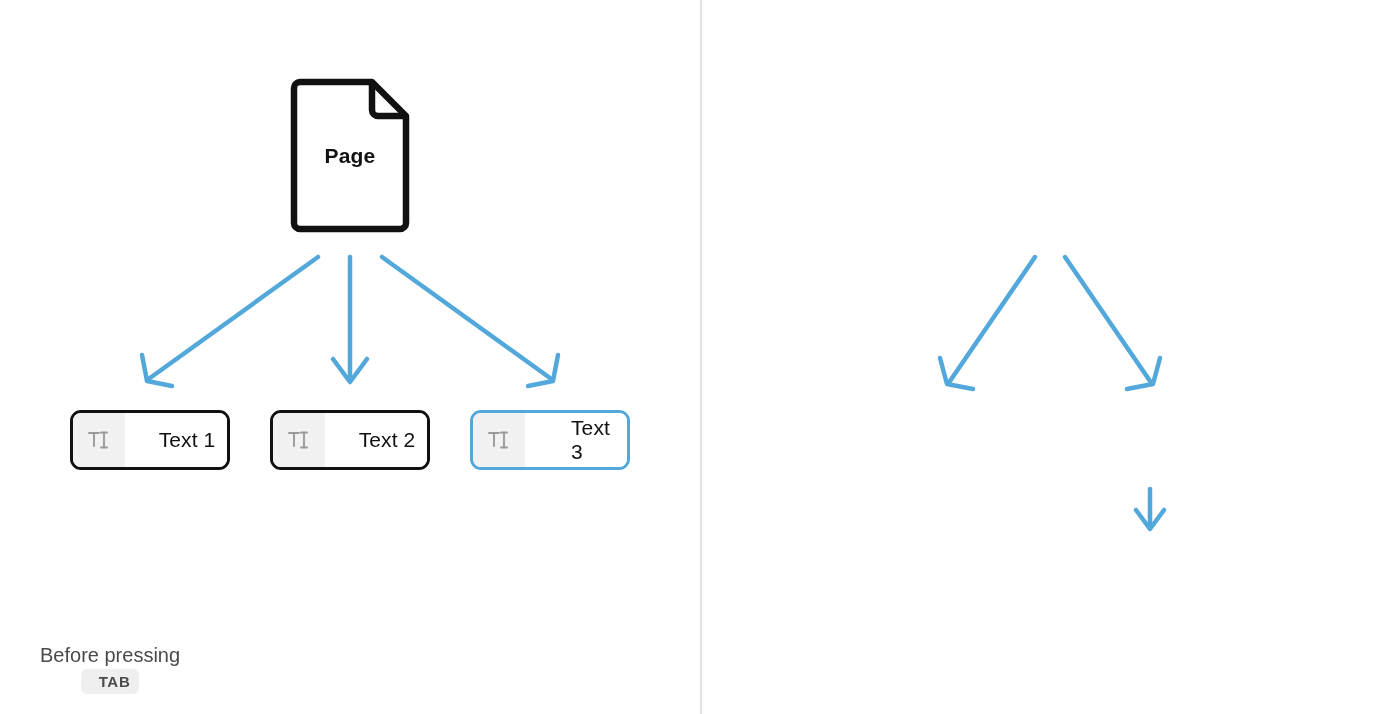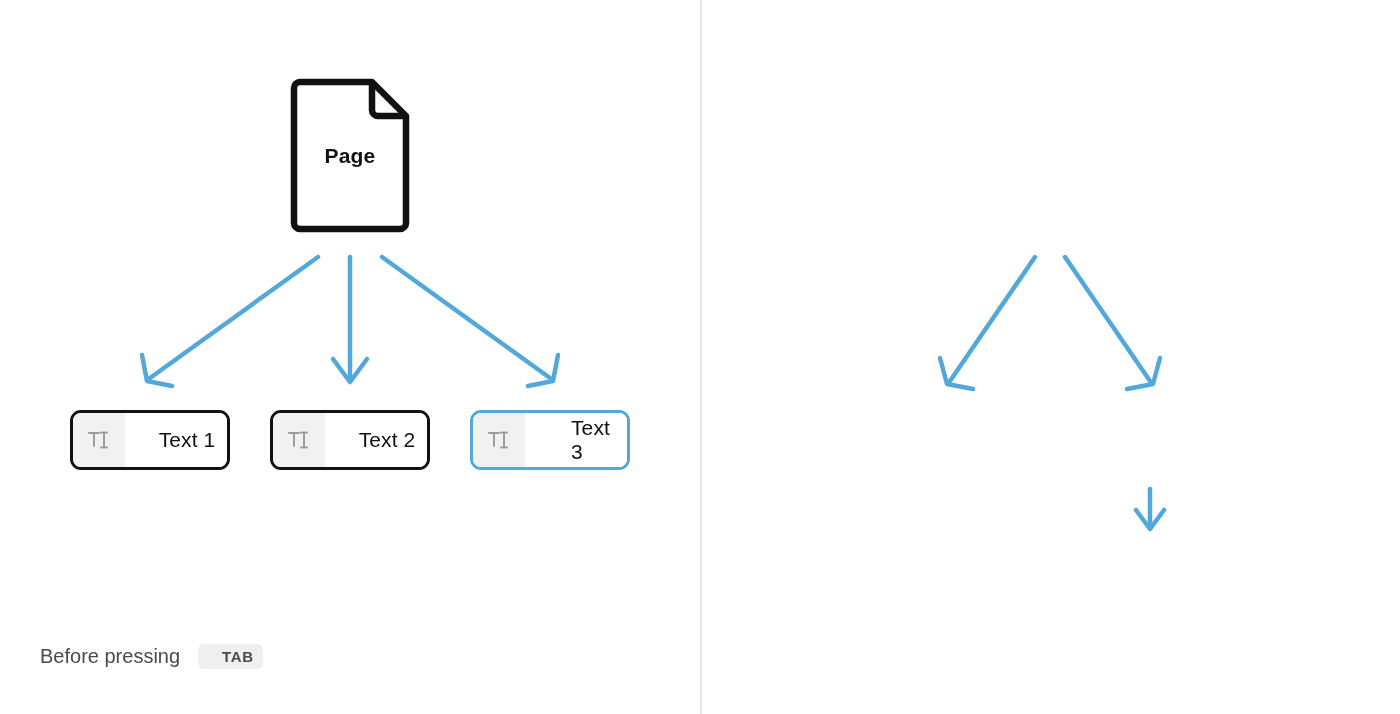--- a/index.html
+++ b/index.html
@@ -103,35 +103,36 @@
     width: 700px;
     height: 714px;
     pointer-events: none;
   }
 
   
   .caption {
     position: absolute;
     display: flex;
     align-items: center;
-    gap: 18px;
+    gap: 2px;
     font-size: 20px;
     color: #4a4a4a;
+    flex-direction: column;
   }
   .caption .kbd {
     display: inline-flex;
     align-items: center;
     justify-content: center;
     background: #efefef;
     color: #4a4a4a;
     font-size: 15px;
     font-weight: bold;
     letter-spacing: 0.7px;
     border-radius: 6px;
-    padding: 5px 9px 5px 24px;
+    padding: 5px 9px 5px 18px;
     line-height: 1;
   }
 </style>
 </head>
 <body>
 
 <div id="stage">
 
   <div class="divider"></div>
 

